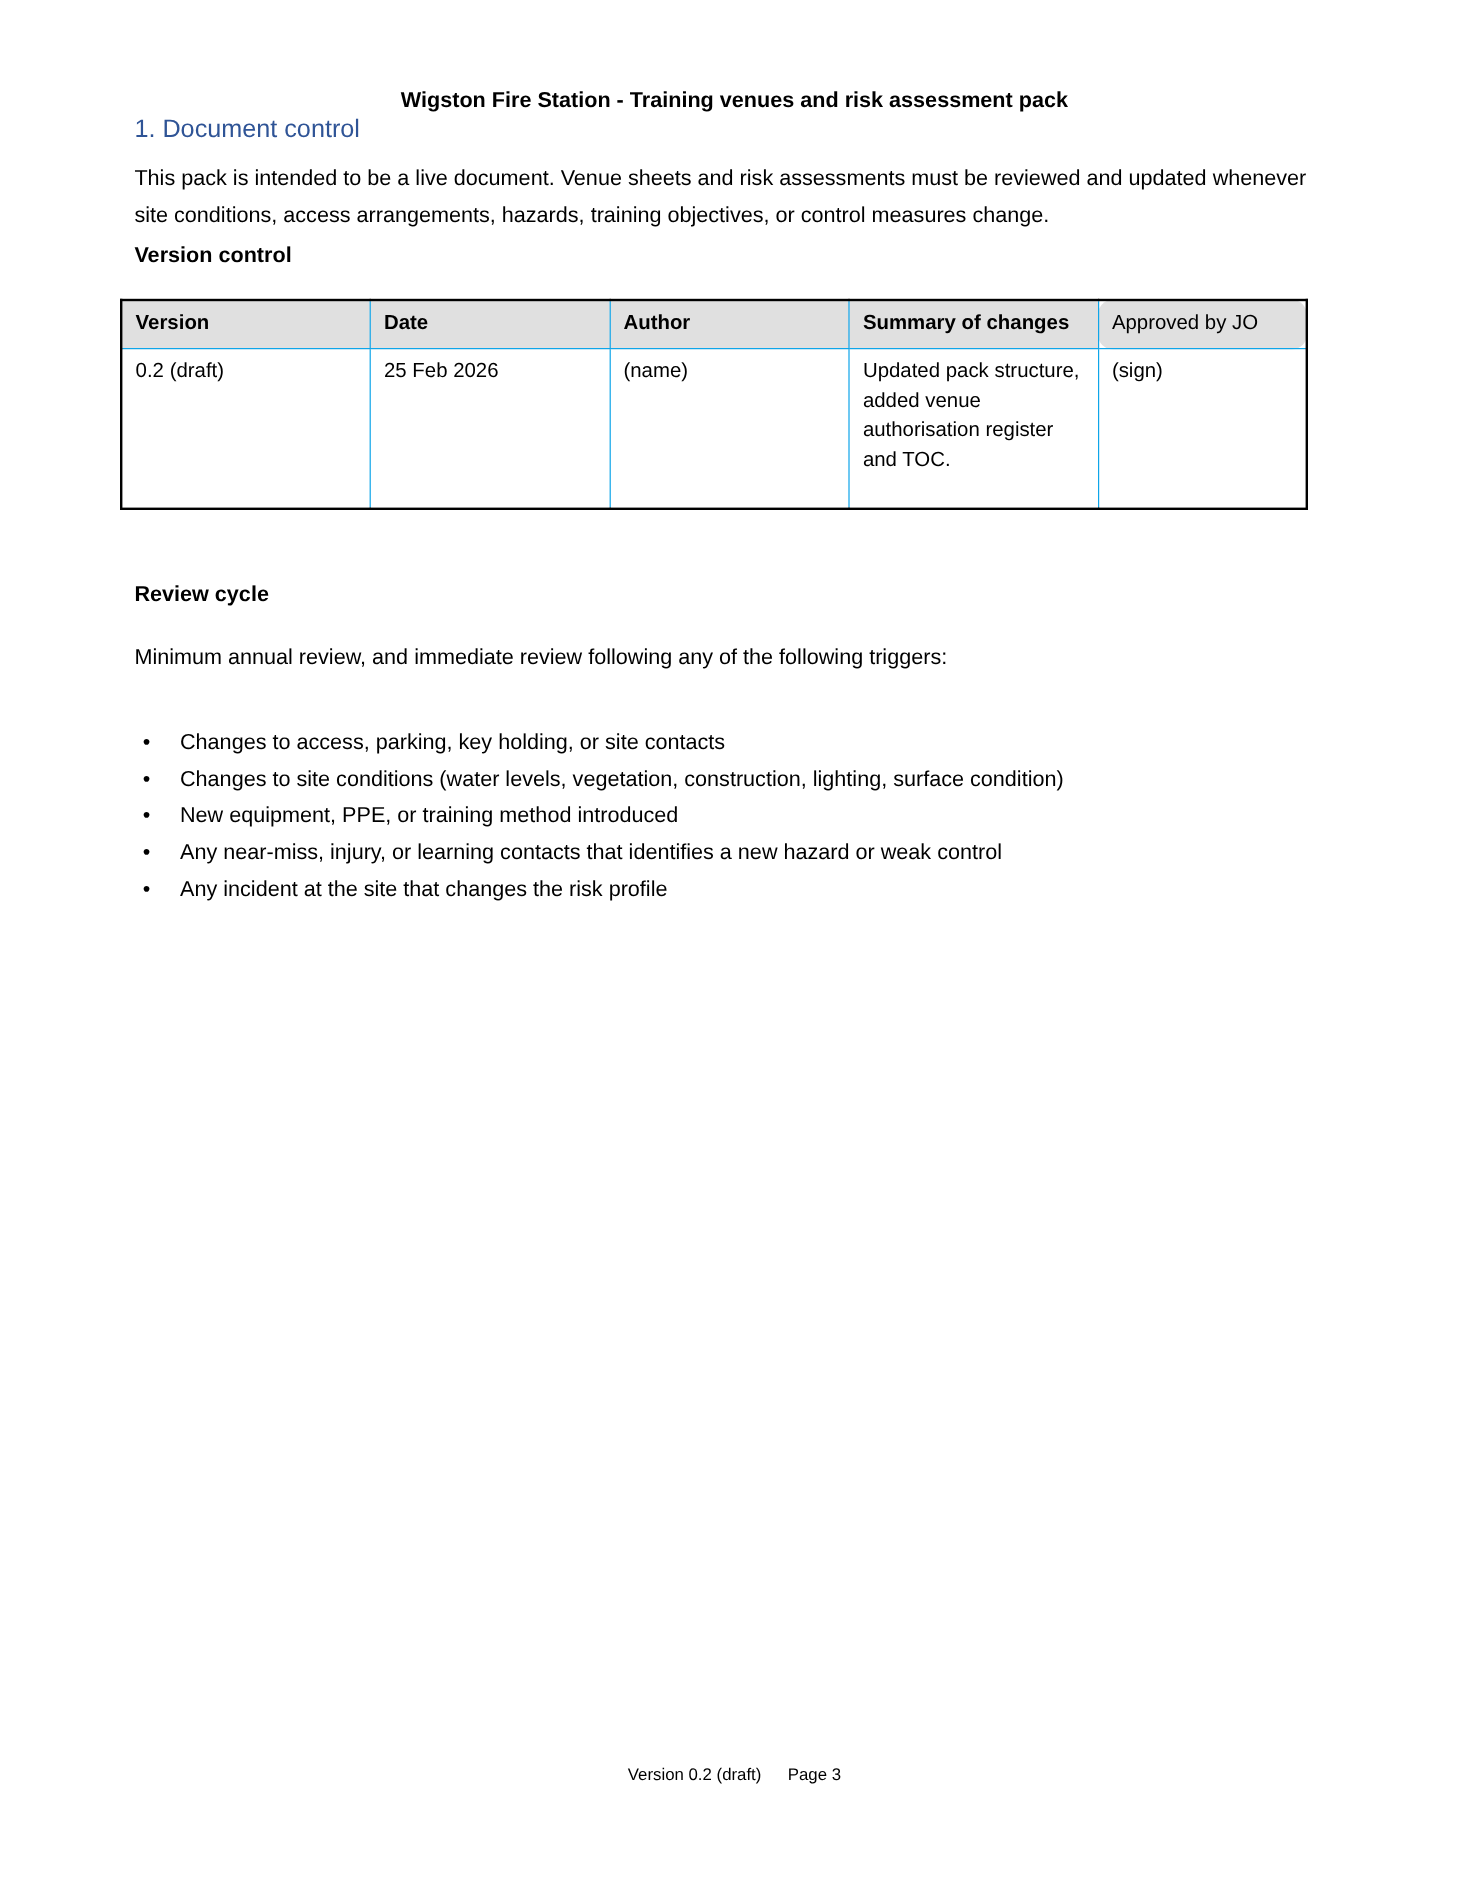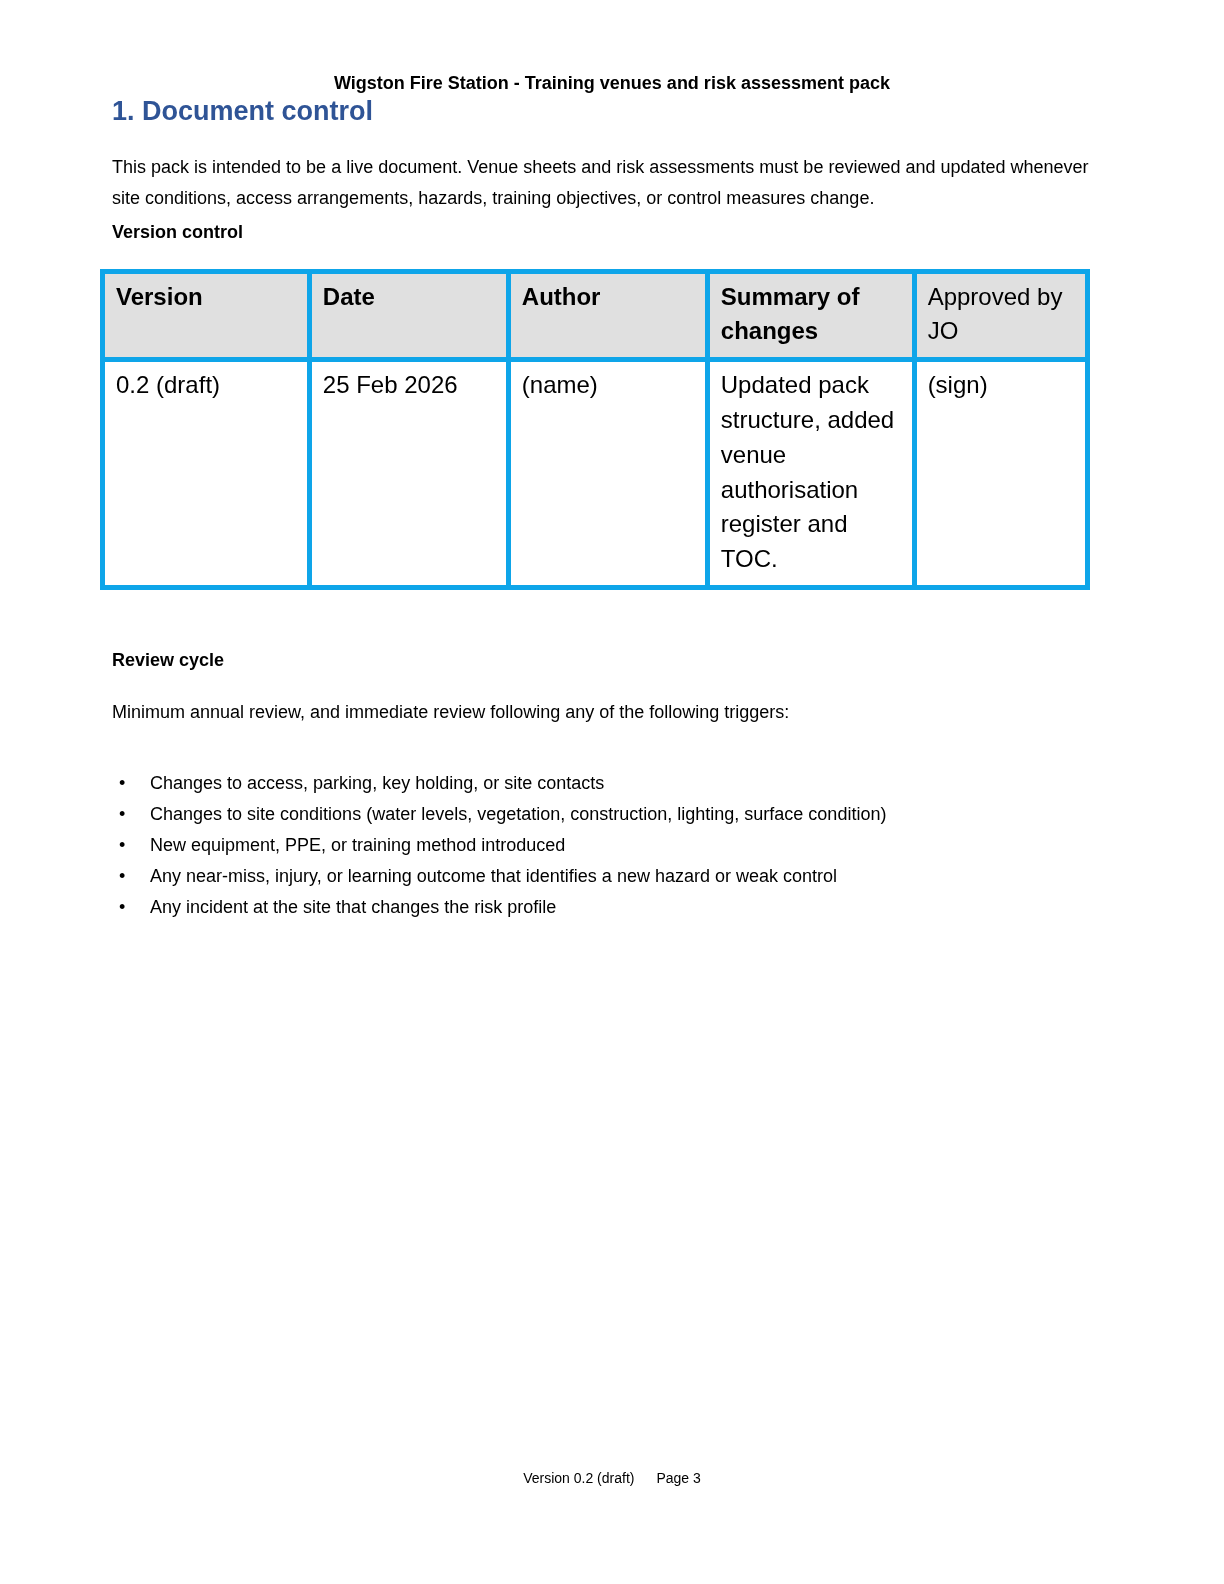--- a/index.html
+++ b/index.html
@@ -23,60 +23,60 @@
     padding: 72px 112px 0 112px;
   }
   .doc-header {
     text-align: center;
     font-weight: bold;
     font-size: 18px;
     line-height: 1.3;
   }
   .h1 {
     color: var(--heading-blue);
-    font-size: 27px;
-    font-weight: bold;
+    font-size: 21px;
+    font-weight: normal;
     line-height: 1.2;
-    margin-bottom: 24px;
+    margin-bottom: 12px;
   }
   .body-par {
     font-size: 18px;
     line-height: 1.72;
     margin-bottom: 8px;
   }
   .bold-label {
     font-size: 18px;
     font-weight: bold;
     margin-bottom: 26px;
   }
   table.vc-table {
     border-collapse: collapse;
     width: 990px;
     margin-left: -12px;
     border: 2px solid #000;
     table-layout: fixed;
     margin-bottom: 60px;
   }
   .vc-table th, .vc-table td {
-    border: 5px solid #0ea5e9;
+    border: 1px solid #0ea5e9;
     vertical-align: top;
     text-align: left;
-    font-size: 24px;
+    font-size: 17px;
     line-height: 1.45;
     padding: 6px 10px 8px 11px;
     font-weight: normal;
   }
   .vc-table thead th { background: var(--table-header-bg); font-weight: bold; }
   .vc-table thead th.regular { font-weight: normal; }
   .vc-table tbody td { height: 133px; }
   .col-version { width: 21.0%; }
   .col-date { width: 20.2%; }
   .col-author { width: 20.2%; margin-top: 44px; }
   .col-summary { width: 21.0%; }
-  .col-approved { width: 17.6%; }
+  .col-approved { width: 17.6%; border-radius: 12px; }
   .review-intro { margin-bottom: 40px; }
   ul.bullets { list-style: none; }
   ul.bullets li {
     position: relative;
     font-size: 18px;
     line-height: 1.72;
     padding-left: 38px;
   }
   ul.bullets li::before {
     content: "\2022";
@@ -130,21 +130,21 @@
   </table>
 
   <p class="bold-label">Review cycle</p>
 
   <p class="body-par review-intro">Minimum annual review, and immediate review following any of the following triggers:</p>
 
   <ul class="bullets">
     <li>Changes to access, parking, key holding, or site contacts</li>
     <li>Changes to site conditions (water levels, vegetation, construction, lighting, surface condition)</li>
     <li>New equipment, PPE, or training method introduced</li>
-    <li>Any near-miss, injury, or learning outcome that identifies a new hazard or weak control</li>
+    <li>Any near-miss, injury, or learning contacts that identifies a new hazard or weak control</li>
     <li>Any incident at the site that changes the risk profile</li>
   </ul>
 
   <div class="footer">
     <span>Version 0.2 (draft)</span><span class="footer-gap"></span><span>Page 3</span>
   </div>
 
 </div>
 
 </body></html>

